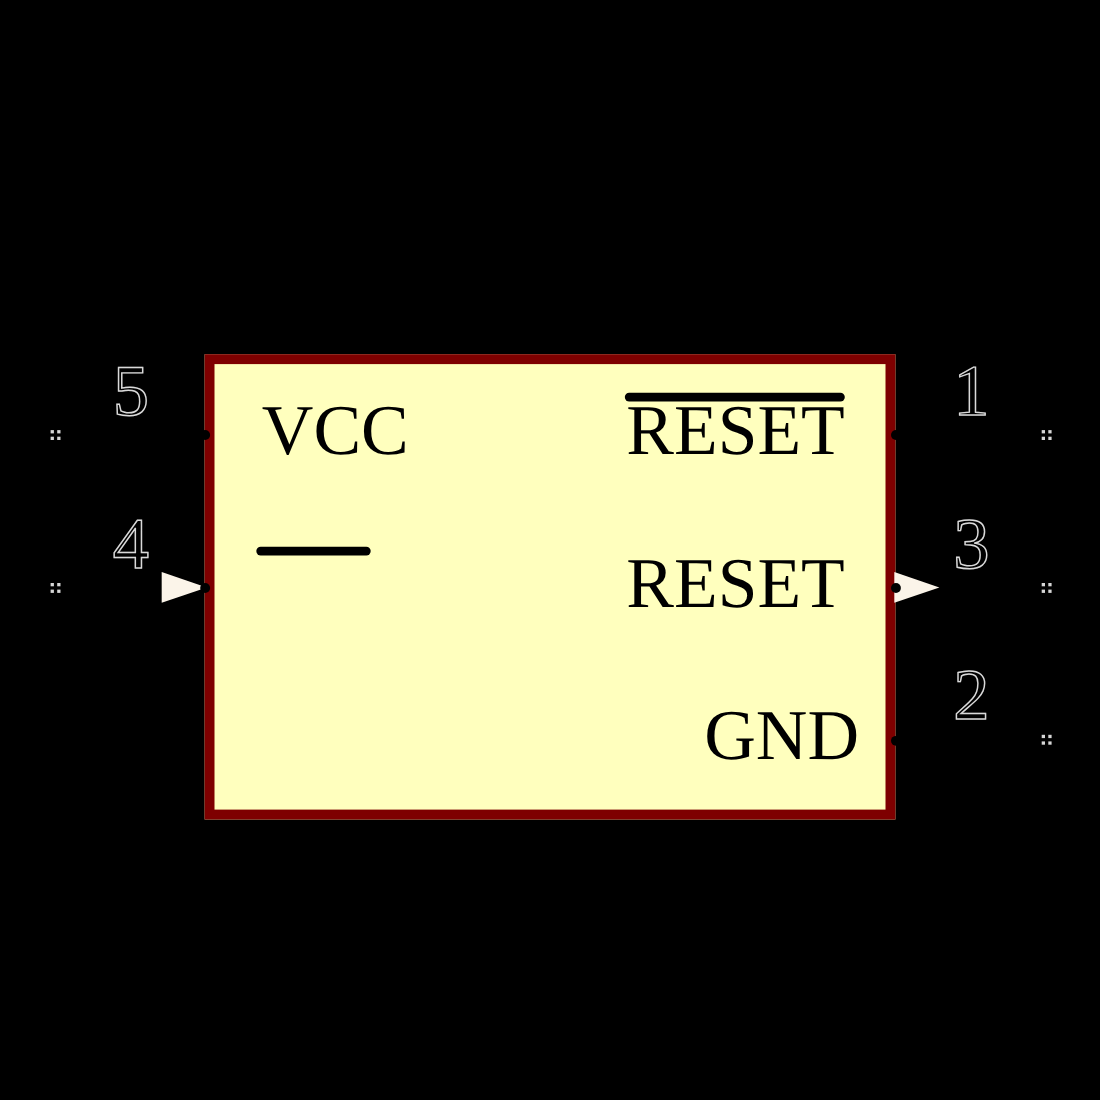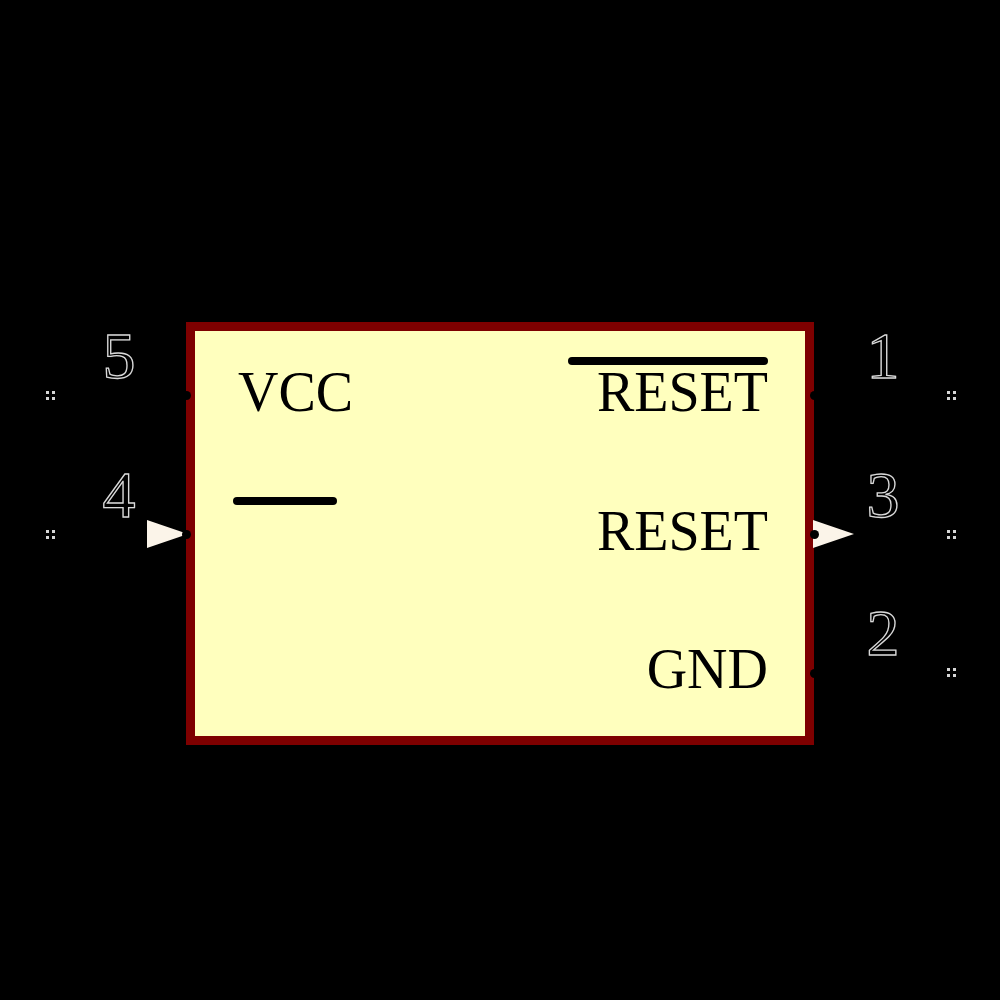--- a/index.html
+++ b/index.html
@@ -26,21 +26,21 @@
   
   .pin-num{
     position:absolute;width:68px;text-align:center;
     font-size:66px;line-height:66px;
     color:var(--number_fill,#000);
     -webkit-text-stroke:1.3px var(--number_outline,#D9D9D9);
     text-shadow:0 0 1px var(--number_outline,#D9D9D9);
   }
   
   .pin-name{
-    position:absolute;font-size:56px;line-height:66px;height:66px;
+    position:absolute;font-size:65px;line-height:66px;height:66px;
     color:var(--text,#000);white-space:nowrap;
   }
   .pin-name.r{text-align:left;}
   
   .overline{position:absolute;height:8px;border-radius:4px;background:var(--text,#000);}
   
   .cdot{position:absolute;width:9px;height:9px;border-radius:50%;background:#000;}
   
   .arrow{
     position:absolute;width:0;height:0;
@@ -72,21 +72,21 @@
   <div class="pin-num" style="left:849px;top:600px">2</div>
 
   <div class="body"></div>
 
   <div class="overline" style="left:568px;top:357px;width:200px"></div>
   <div class="overline" style="left:233px;top:497px;width:104px"></div>
 
   <div class="pin-name" style="left:238px;top:359px">VCC</div>
   <div class="pin-name r" style="right:232px;top:359px">RESET</div>
   <div class="pin-name r" style="right:232px;top:498px">RESET</div>
-  <div class="pin-name r" style="right:232px;top:636px">GND</div>
+  <div class="pin-name r" style="right:219px;top:636px">GND</div>
 
   <div class="arrow" style="left:147px;top:520px"></div>
   <div class="arrow" style="left:813px;top:520px"></div>
 
   <div class="cdot" style="left:182px;top:391px"></div>
   <div class="cdot" style="left:182px;top:530px"></div>
   <div class="cdot" style="left:810px;top:391px"></div>
   <div class="cdot" style="left:810px;top:530px"></div>
   <div class="cdot" style="left:810px;top:669px"></div>
 

